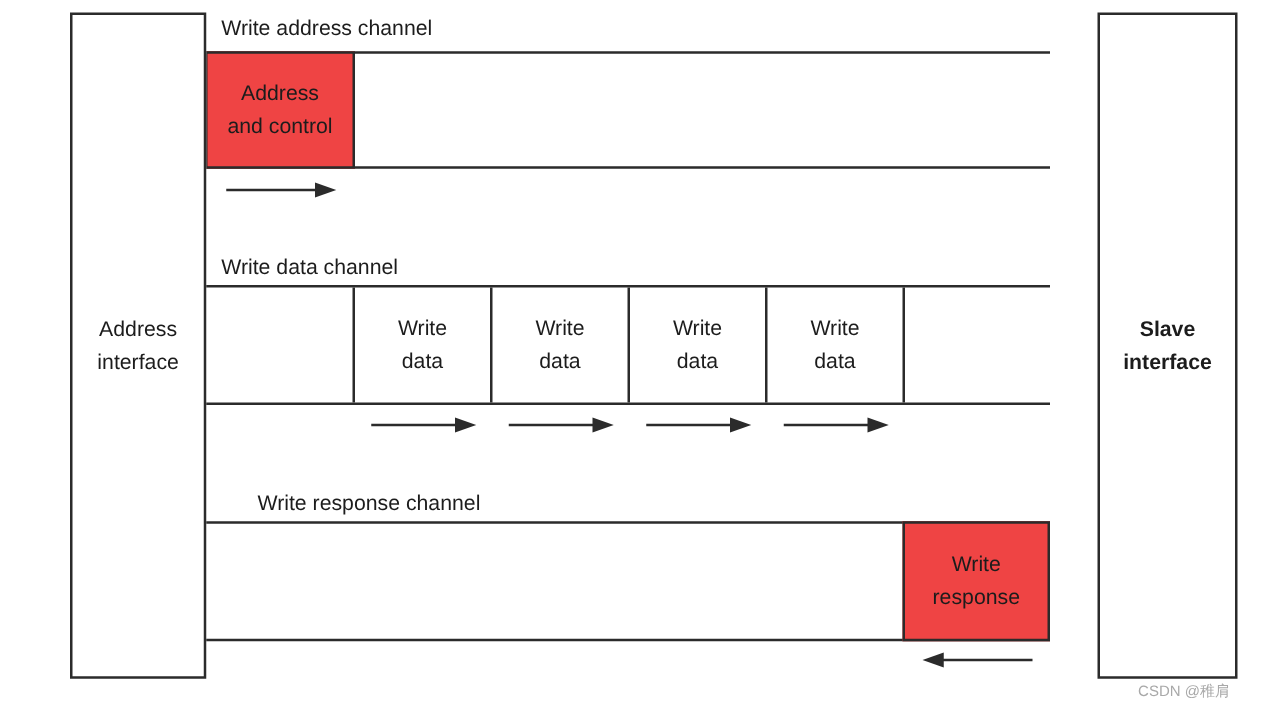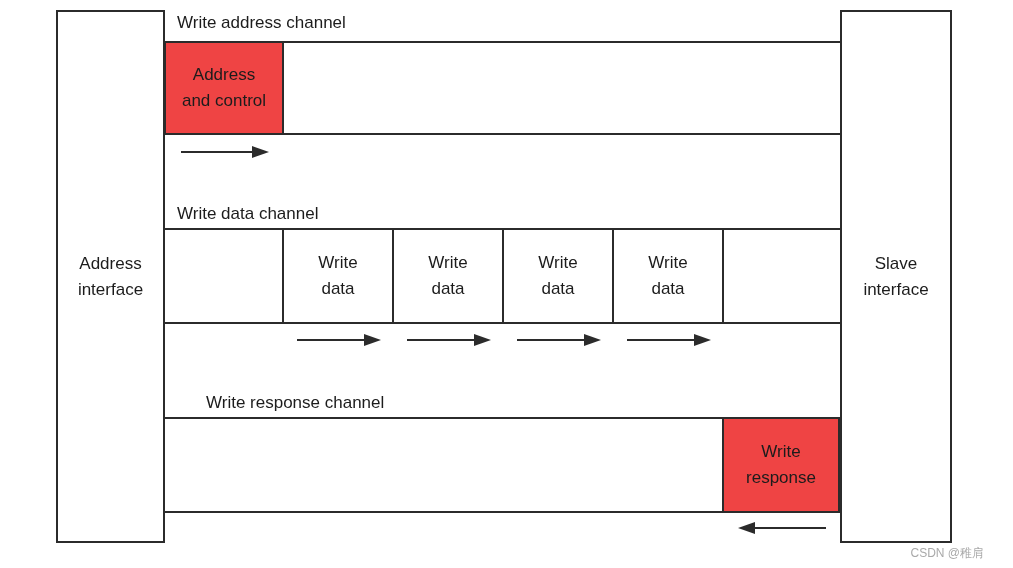--- a/index.html
+++ b/index.html
@@ -20,21 +20,21 @@
     position: absolute;
     border: 2px solid #2b2b2b;
     box-sizing: border-box;
     background: #ffffff;
     display: flex;
     align-items: center;
     justify-content: center;
     z-index: 3;
   }
   .iface-box.master { left: 56px;  top: 10px; width: 109px; height: 533px; }
-  .iface-box.slave  { left: 840px; top: 10px; width: 112px; height: 533px; }
+  .iface-box.slave  { left: 878px; top: 10px; width: 112px; height: 533px; font-weight: bold; }
   .two-line {
     white-space: pre-line;
     text-align: center;
     font-size: 17px;
     line-height: 26px;
     color: #1c1c1c;
   }
   .channel-title {
     position: absolute;
     left: 164px;

